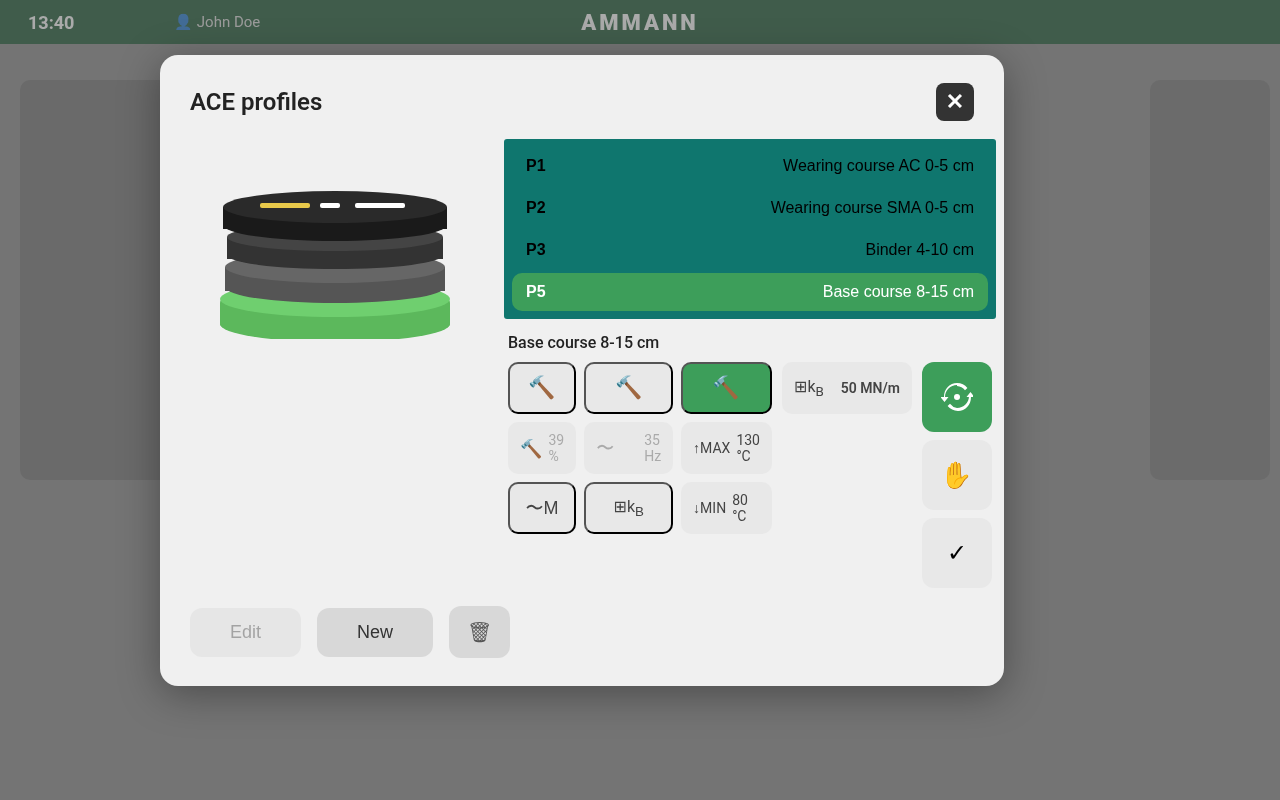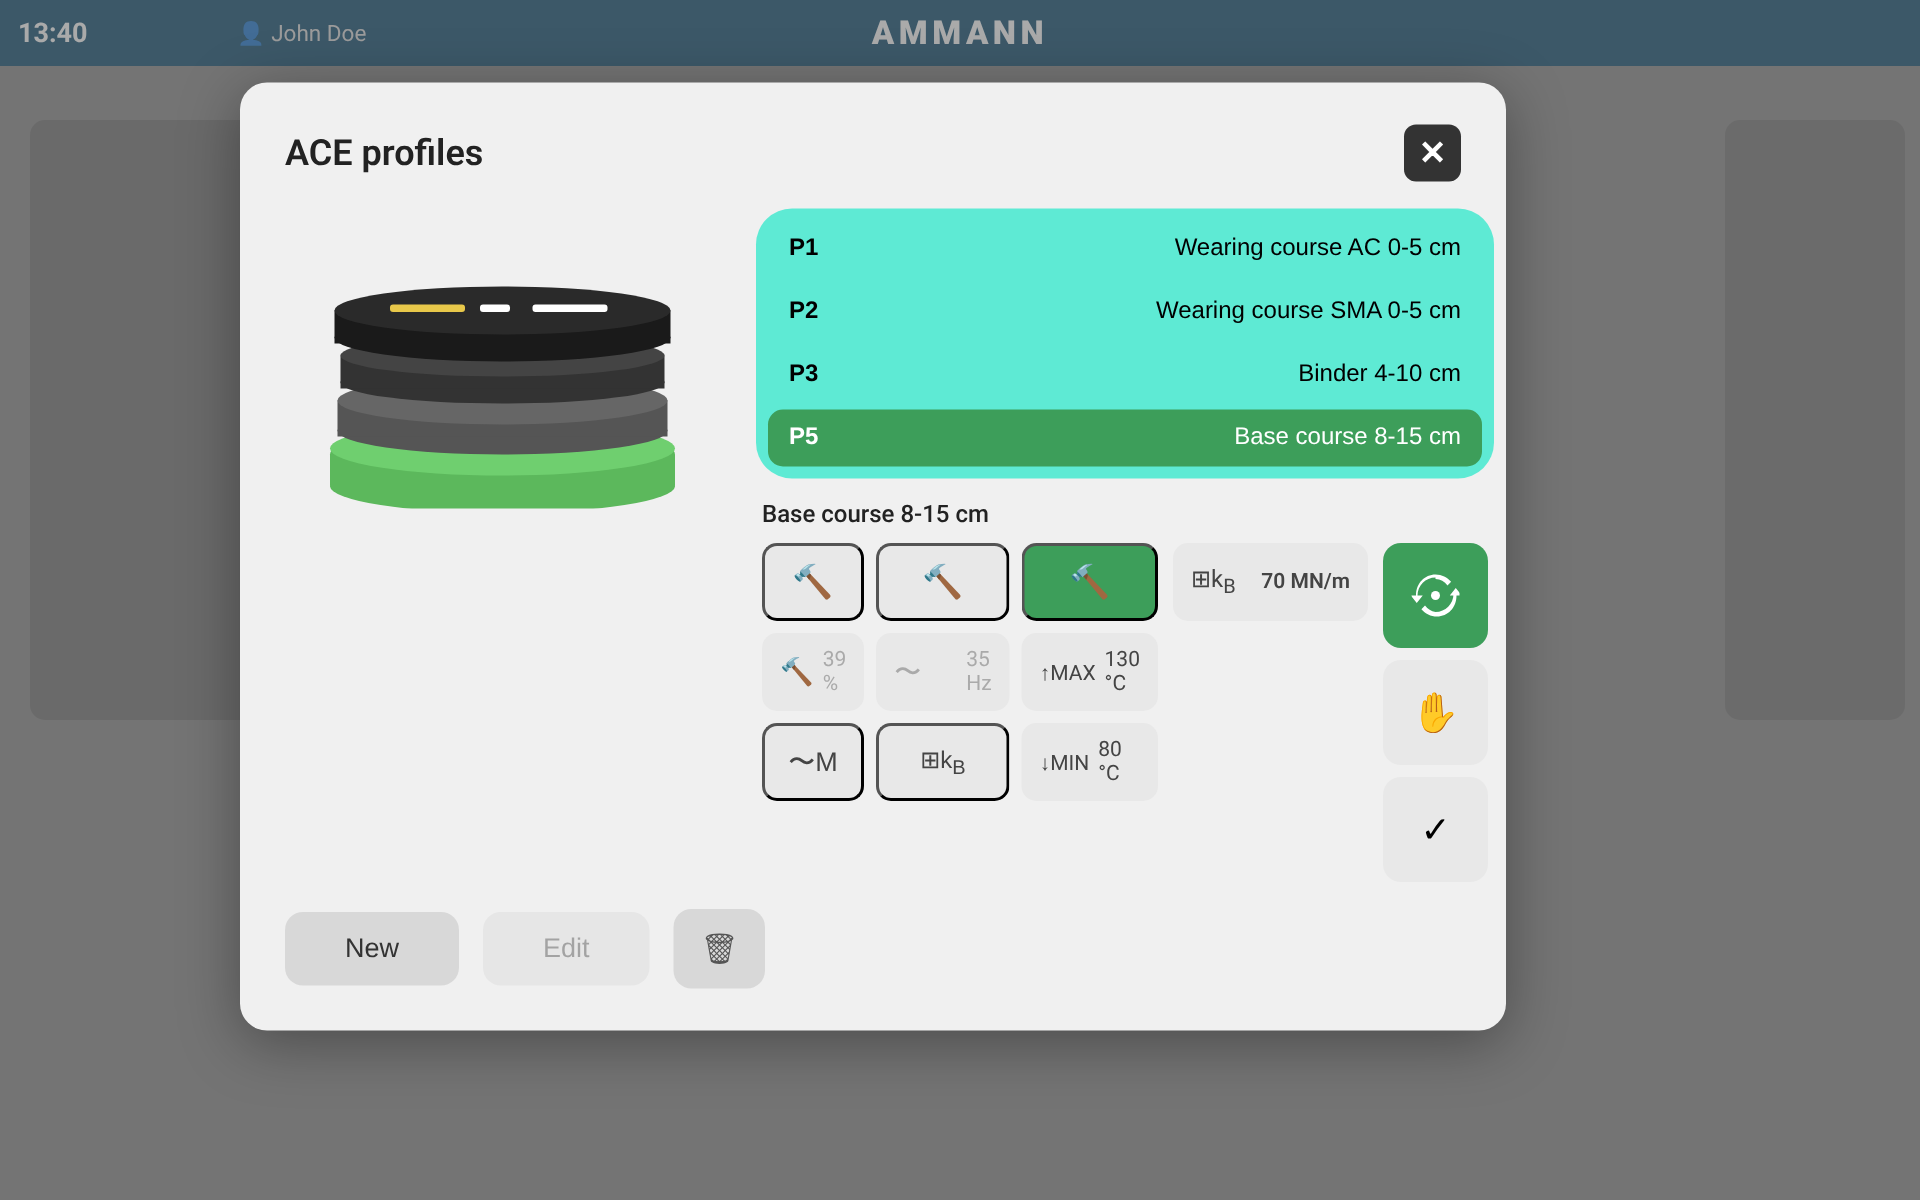--- a/index.html
+++ b/index.html
@@ -20,24 +20,24 @@
       background: #888;
       position: absolute;
       top: 0; left: 0;
       z-index: 0;
     }
 
     .top-bar {
       position: absolute;
       top: 0; left: 0; right: 0;
       height: 44px;
-      background: #0c4a6e;
-      display: flex;
-      align-items: center;
-      padding: 0 12px;
+      background: #14532d;
+      display: flex;
+      align-items: center;
+      padding: 0 28px;
       z-index: 1;
     }
 
     .top-bar-time {
       color: #fff;
       font-size: 18px;
       font-weight: bold;
     }
 
     .top-bar-logo {
@@ -130,22 +130,22 @@
     
     .right-panel {
       flex: 1;
       display: flex;
       flex-direction: column;
       gap: 14px;
     }
 
     
     .profile-list {
-      background: #5eead4;
-      border-radius: 24px;
+      background: #0f766e;
+      border-radius: 3px;
       padding: 8px;
       display: flex;
       flex-direction: column;
       gap: 4px;
     }
 
     .profile-item {
       display: flex;
       align-items: center;
       padding: 10px 14px;
@@ -392,21 +392,21 @@
             </button>
             <div class="cell">
               <span>↓MIN</span>
               <span>80 °C</span>
             </div>
           </div>
 
           <div style="display:flex;flex-direction:column;gap:8px;min-width:130px;">
             <div class="cell" style="justify-content:space-between;min-width:130px;">
               <span style="font-size:16px;">⊞k<sub>B</sub></span>
-              <span style="font-weight:600;">70 MN/m</span>
+              <span style="font-weight:600;">50 MN/m</span>
             </div>
           </div>
 
           <div class="action-col">
             <button class="action-btn active">
               <svg width="32" height="32" viewBox="0 0 32 32" fill="white">
                 <path d="M16 4C9.4 4 4 9.4 4 16h3.5l-4 5-4-5H3C3 7.8 8.8 2 16 2c4.2 0 7.9 1.9 10.4 4.9L24 9.3A11 11 0 0 0 16 5z"></path>
                 <path d="M29 16h-3.5l4-5 4 5H30c0 8.2-5.8 14-13 14-4.2 0-7.9-1.9-10.4-4.9L9 22.7A11 11 0 0 0 16 27c6.6 0 12-5.4 12-12z"></path>
                 <circle cx="16" cy="16" r="3"></circle>
               </svg>
@@ -418,20 +418,20 @@
               <span style="font-size:24px;">✓</span>
             </button>
           </div>
         </div>
       </div>
 
     </div>
   </div>
 
   <div class="modal-footer">
+    <button class="footer-btn" disabled="">Edit</button>
     <button class="footer-btn">New</button>
-    <button class="footer-btn" disabled="">Edit</button>
     <button class="footer-icon-btn">
       <span>🗑</span>
     </button>
   </div>
 
 </div>
 
 </body></html>

